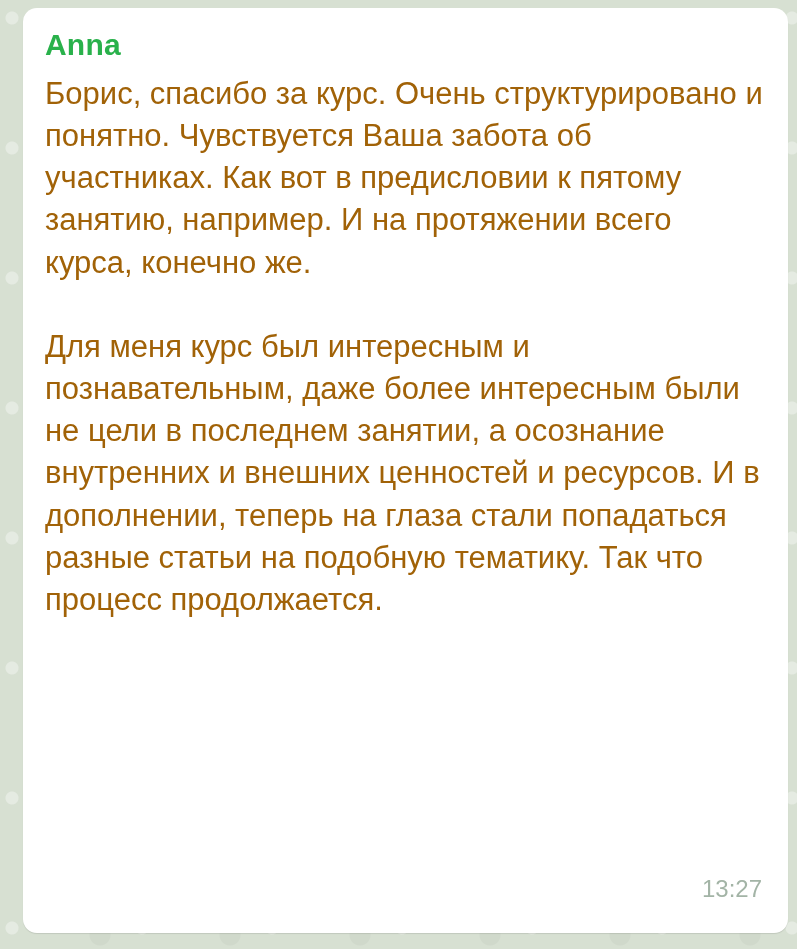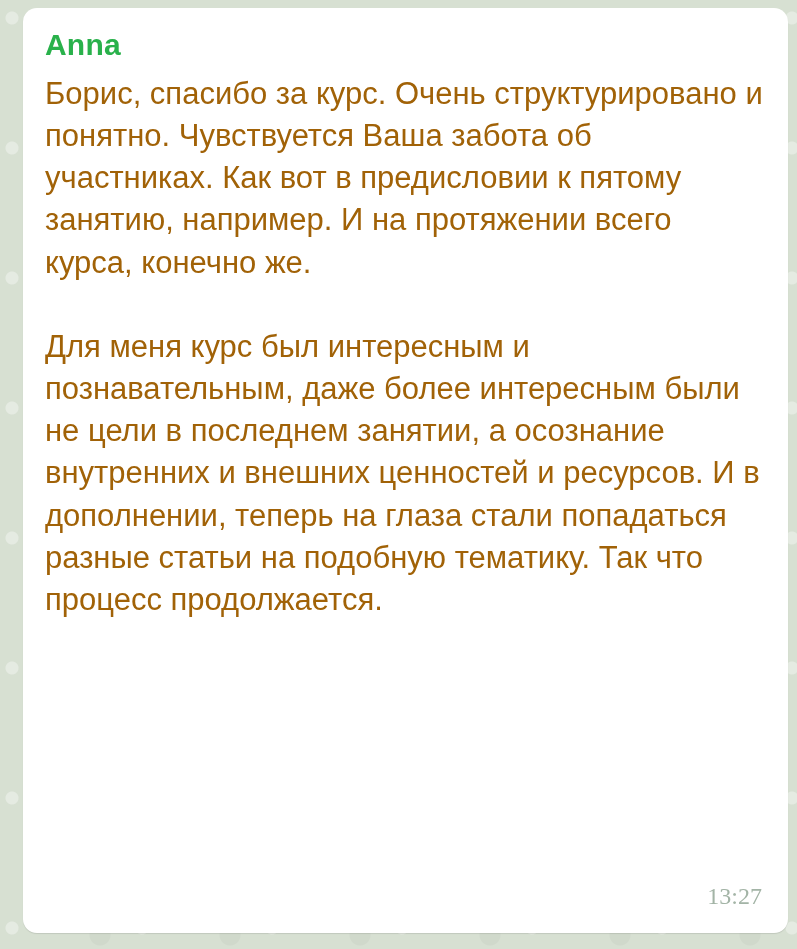--- a/index.html
+++ b/index.html
@@ -57,25 +57,24 @@
     color: #a16207;
     font-size: 31px;
     line-height: 1.36;
     white-space: pre-wrap;
     margin: 0;
     word-wrap: break-word;
   }
   .meta-row {
     position: absolute;
     right: 26px;
-    bottom: 25px;
+    bottom: 32px;
     display: flex;
     align-items: flex-start;
     gap: 6px;
-    font-family: Liberation Serif, serif;
   }
   .timestamp {
     color: #a3b4a6;
     font-size: 24px;
     line-height: 1;
   }
 </style>
 </head>
 <body>
 

